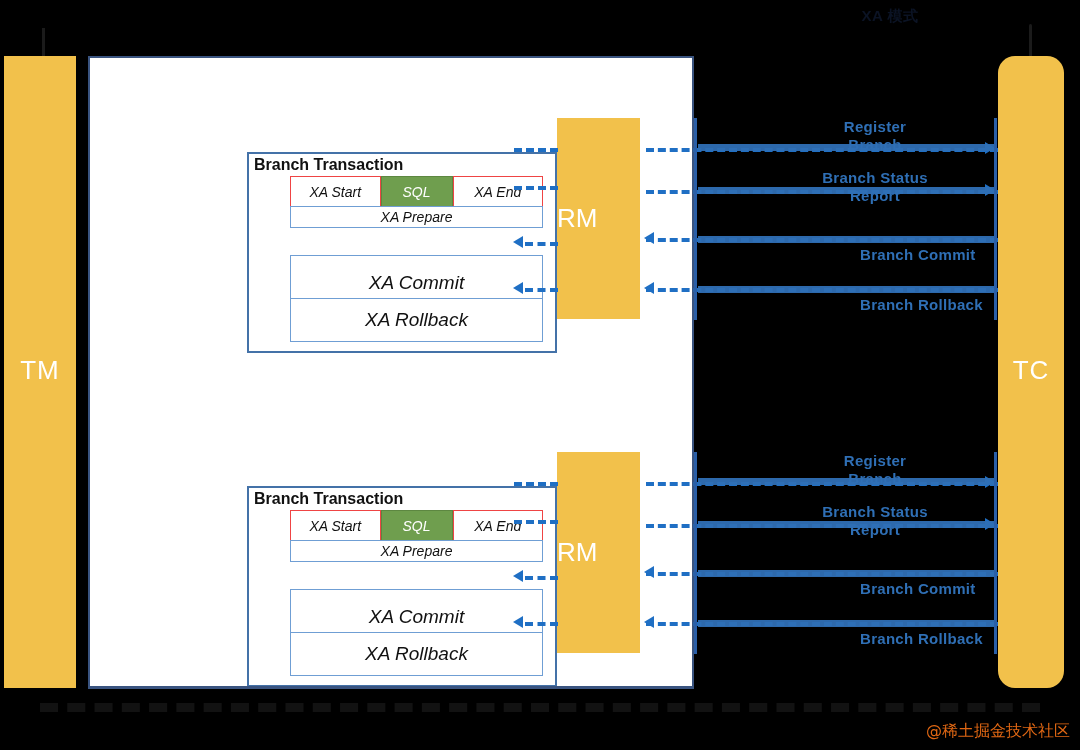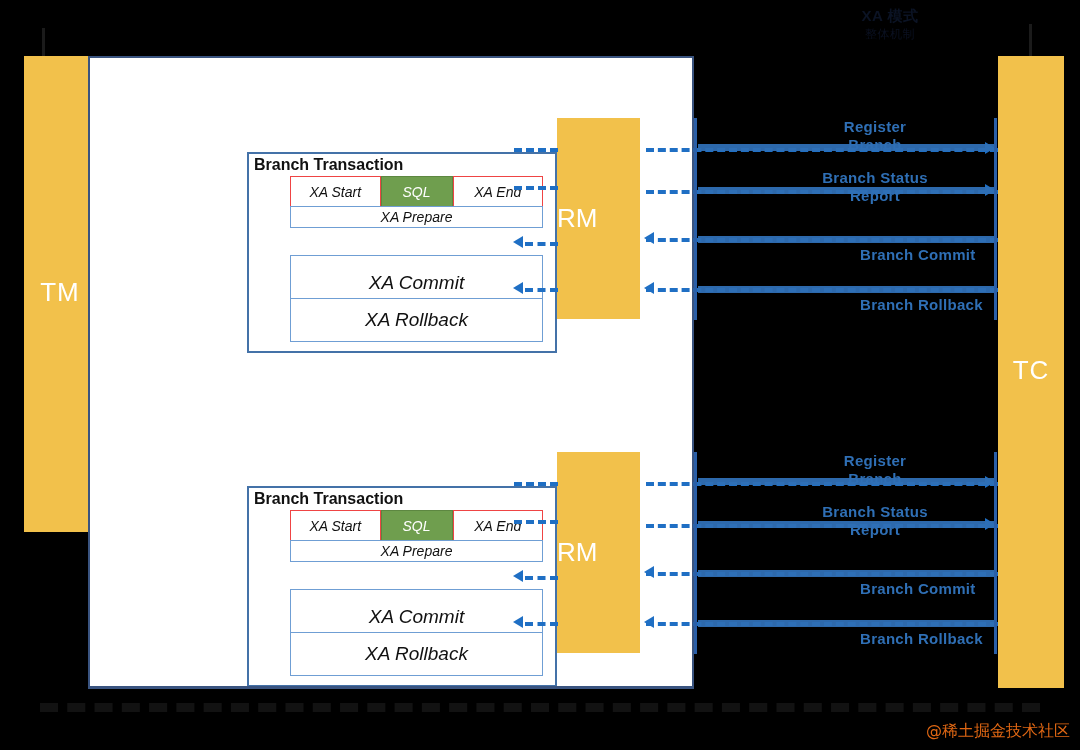--- a/index.html
+++ b/index.html
@@ -18,22 +18,22 @@
   .panel{position:absolute;left:88px;top:56px;width:606px;height:632px;
          background:#fff;border:2px solid #3a5480;box-sizing:border-box;}
 
   .global-title{position:absolute;left:98px;top:68px;color:#111;
                 font-size:17px;font-weight:bold;line-height:23px;}
 
   
   .actor{position:absolute;background:#f2c14b;color:#fff;
          display:flex;align-items:center;justify-content:center;
          font-size:26px;letter-spacing:1px;}
-  .tm{left:24px;top:56px;width:72px;height:476px;}
-  .tc{left:998px;top:56px;width:66px;height:632px;}
+  .tm{left:4px;top:56px;width:72px;height:632px;}
+  .tc{left:998px;top:56px;width:66px;height:632px;border-radius:17px;}
   .actor .lbl{transform:translateY(-2px);}
 
   
   .stub{position:absolute;width:3px;background:#1b1b1b;}
   .stub.tm{left:42px;top:28px;height:30px;}
   .stub.tc{left:1029px;top:24px;height:34px;}
 
   
   .branch{position:absolute;left:247px;width:310px;
           border:2px solid #4472a8;background:#fff;box-sizing:border-box;margin-top:34px;}
@@ -97,21 +97,20 @@
   .watermark-ghost{position:absolute;right:175px;bottom:10px;color:#232323;
                    font-size:13px;font-family:"DejaVu Sans", sans-serif;}
 </style>
 </head>
 <body>
 
 <div class="canvas">
 
   <div class="top-title">
     <div>XA 模式</div>
-    <div class="l2">整体机制</div>
   </div>
 
   <div class="stub tm"></div>
   <div class="stub tc"></div>
 
   <div class="actor tm">
     <span class="lbl">TM</span>
   </div>
 
   <div class="actor tc">

